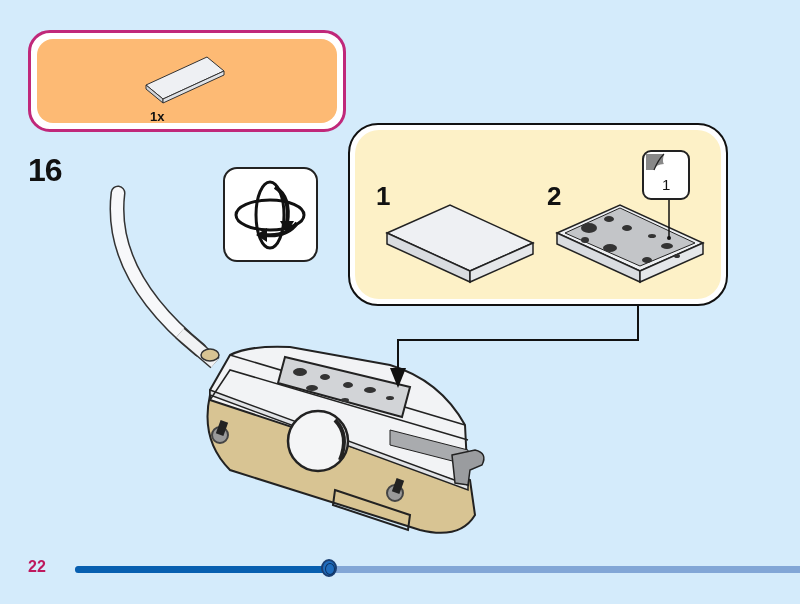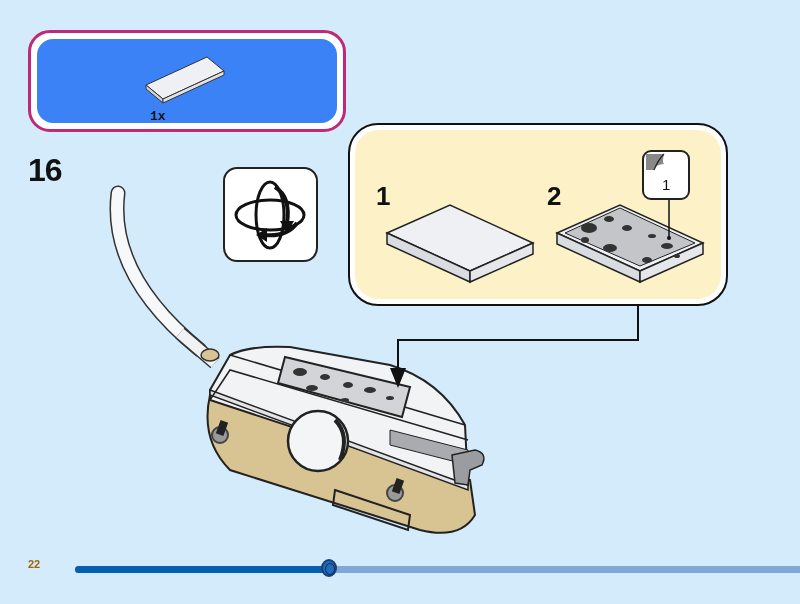--- a/index.html
+++ b/index.html
@@ -9,38 +9,38 @@
     font-family:"Liberation Sans", sans-serif;
   }
   .abs { position:absolute; }
   #parts-box {
     left:28px; top:30px; width:318px; height:102px;
     border:3px solid #c0287a; border-radius:22px; background:#fff;
     box-sizing:border-box;
   }
   #parts-inner {
     position:absolute; left:6px; top:6px; right:6px; bottom:6px;
-    background:#3b82f6; border-radius:16px;font-family:Liberation Mono, monospace;
+    background:#fdba74; border-radius:16px;
   }
   #parts-qty { position:absolute; left:113px; top:70px; font-weight:bold; font-size:13px; color:#111; }
   #step-number { left:28px; top:152px; font-weight:bold; font-size:32px; color:#111; letter-spacing:-1px; }
   #rotate-box {
     left:223px; top:167px; width:95px; height:95px; box-sizing:border-box;
     border:2px solid #222; border-radius:14px; background:#fff;
   }
   #sub-box {
     left:348px; top:123px; width:380px; height:183px; box-sizing:border-box;
     border:2.5px solid #111; border-radius:30px; background:#fff;
   }
   #sub-inner {
     position:absolute; left:5px; top:5px; right:5px; bottom:5px;
     background:#fdf1c7; border-radius:24px;
   }
   .sub-num { position:absolute; font-weight:bold; font-size:26px; color:#111; }
-  #page-number { left:28px; top:558px; font-weight:bold; font-size:11px; color:#a16207; }
+  #page-number { left:28px; top:558px; font-weight:bold; font-size:16px; color:#be185d; }
   #progress-track { left:75px; top:566px; width:725px; height:7px; background:#82a6d6; border-radius:4px 0 0 4px; }
   #progress-fill { left:75px; top:566px; height:7px; background:#075fb0; border-radius:4px; }
   #progress-knob {
     top:559px; width:16px; height:18px; box-sizing:border-box;
     border:2px solid #1a3f73; border-radius:50%; background:#1f6cbd;
   }
   #progress-knob::after {
     content:""; position:absolute; left:2px; top:2px; width:8px; height:10px;
     border:1px solid #0c3160; border-radius:50%;
   }

